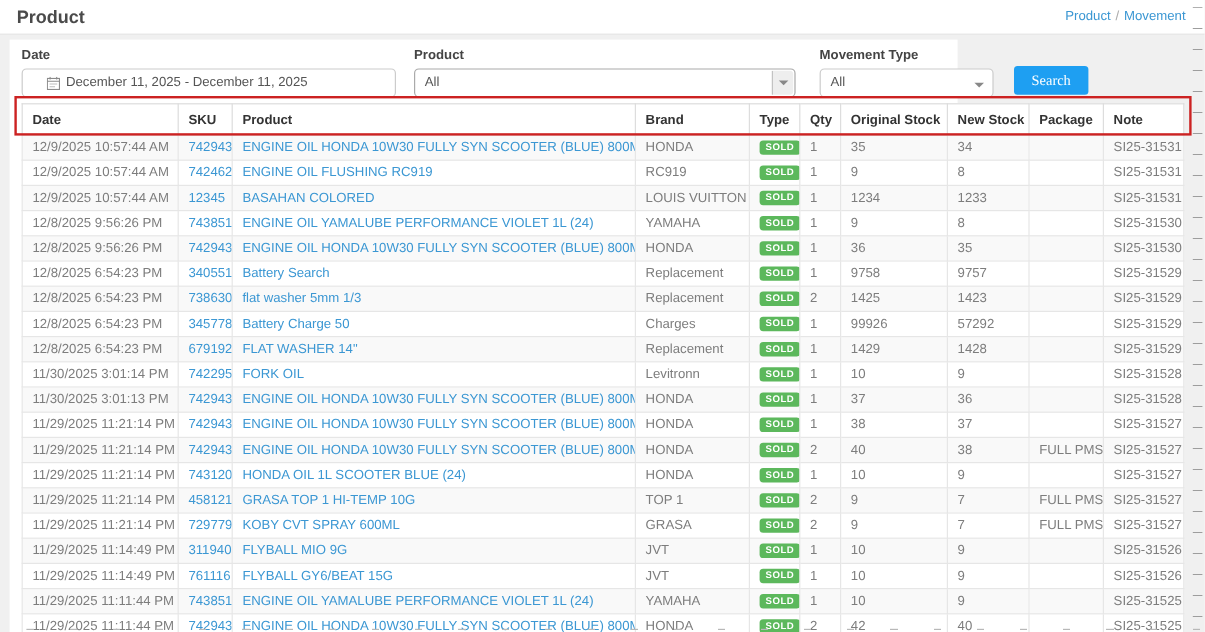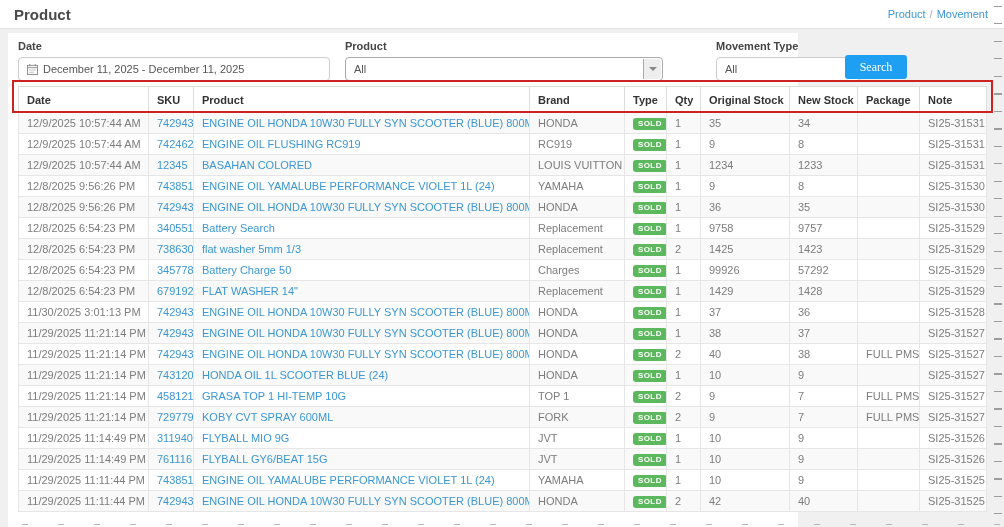--- a/index.html
+++ b/index.html
@@ -29,25 +29,25 @@
   .card{
     position:absolute; left:8px; top:33px; width:790px; height:494px;
     background:#fff;
   }
 
   
   .filter-group{ position:absolute; top:7px; }
   .filter-label{ font-size:11px; font-weight:bold; color:#444; margin-bottom:5px; }
   .fg-date{ left:10px;  width:312px; }
   .fg-product{ left:337px; width:318px; }
-  .fg-movement{ left:675px; width:145px;margin-left:33px; }
+  .fg-movement{ left:675px; width:145px; }
 
   .text-input{
     height:24px; border:1px solid #ccc; border-radius:4px; background:#fff;
-    display:flex; align-items:center; padding:0 8px; font-size:11px; color:#555;
+    display:flex; align-items:center; padding:0 20px; font-size:11px; color:#555;
     cursor:pointer;
   }
   .text-input svg{ margin-right:5px; flex:none; }
 
   .select2{
     position:relative; height:24px; border:1px solid #aaa; border-radius:4px;
     background:#fff; cursor:pointer;
   }
   .select2 .value{ line-height:22px; padding:0 8px; font-size:11px; color:#555; }
   .select2 .drop-btn{
@@ -281,20 +281,32 @@
           <td><a>FLAT WASHER 14"</a></td>
           <td>Replacement</td>
           <td><span class="badge">SOLD</span></td>
           <td>1</td>
           <td>1429</td>
           <td>1428</td>
           <td></td>
           <td>SI25-31529</td>
         </tr>
         <tr>
+          <td>11/30/2025 3:01:14 PM</td>
+          <td><a>742295</a></td>
+          <td><a>FORK OIL</a></td>
+          <td>Levitronn</td>
+          <td><span class="badge">SOLD</span></td>
+          <td>1</td>
+          <td>10</td>
+          <td>9</td>
+          <td></td>
+          <td>SI25-31528</td>
+        </tr>
+        <tr>
           <td>11/30/2025 3:01:13 PM</td>
           <td><a>742943</a></td>
           <td><a>ENGINE OIL HONDA 10W30 FULLY SYN SCOOTER (BLUE) 800ML</a></td>
           <td>HONDA</td>
           <td><span class="badge">SOLD</span></td>
           <td>1</td>
           <td>37</td>
           <td>36</td>
           <td></td>
           <td>SI25-31528</td>
@@ -344,21 +356,21 @@
           <td>2</td>
           <td>9</td>
           <td>7</td>
           <td>FULL PMS</td>
           <td>SI25-31527</td>
         </tr>
         <tr>
           <td>11/29/2025 11:21:14 PM</td>
           <td><a>729779</a></td>
           <td><a>KOBY CVT SPRAY 600ML</a></td>
-          <td>FORK</td>
+          <td>GRASA</td>
           <td><span class="badge">SOLD</span></td>
           <td>2</td>
           <td>9</td>
           <td>7</td>
           <td>FULL PMS</td>
           <td>SI25-31527</td>
         </tr>
         <tr>
           <td>11/29/2025 11:14:49 PM</td>
           <td><a>311940</a></td>

